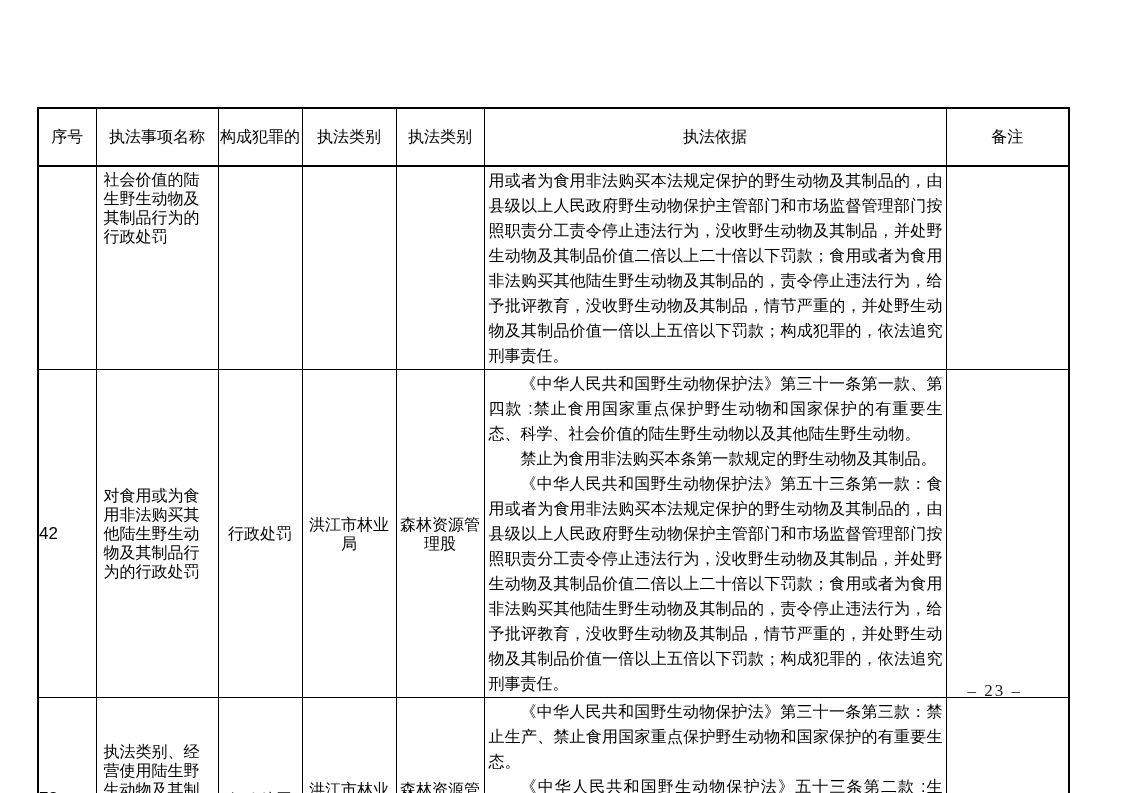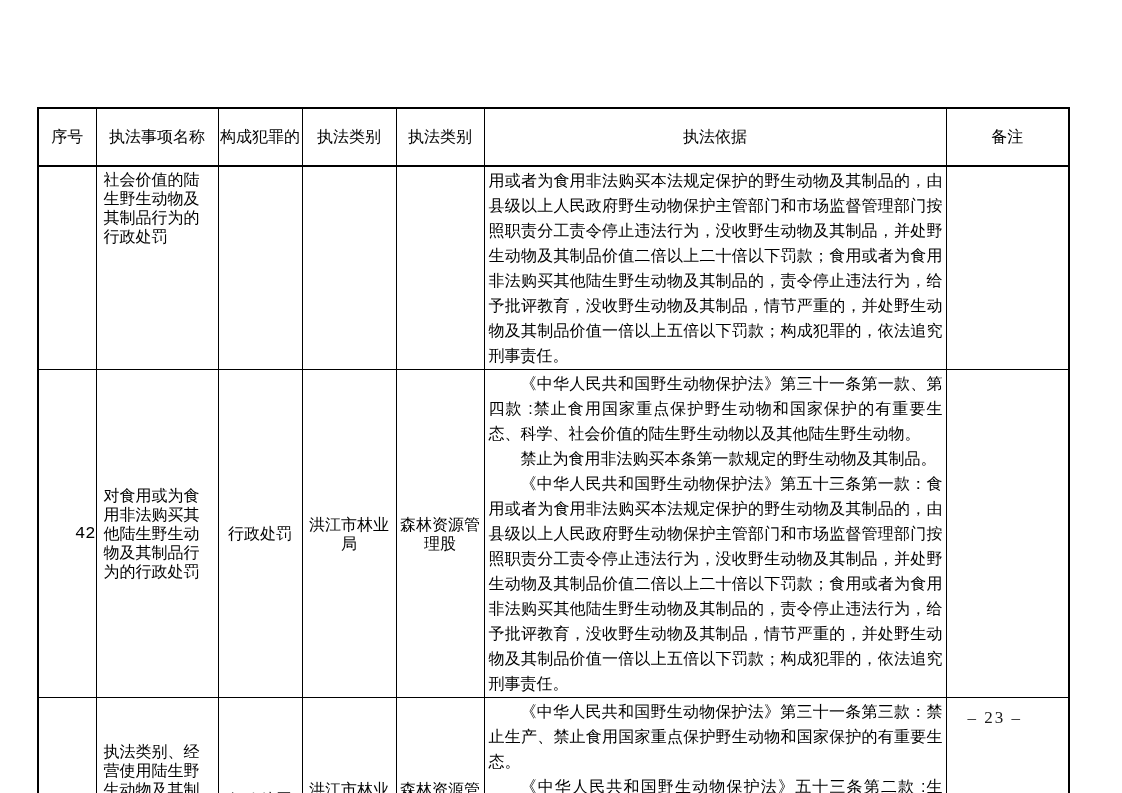--- a/index.html
+++ b/index.html
@@ -27,22 +27,22 @@
     overflow: hidden;
   }
   .doc-table thead th {
     height: 58px;
     font-weight: normal;
     text-align: center;
     border-bottom: 2px solid #000;
     font-size: 16px;
   }
   td.seq {
-    text-align: right;
-    font-family: Liberation Mono, monospace;
+    text-align: left;
+    font-family: Liberation Sans, sans-serif;
     font-size: 17px;
   }
   td.name {
     padding: 3px 5px 3px 7px;
     line-height: 19px;
     text-align: left;
   }
   td.center { text-align: center; line-height: 19px; }
   td.basis {
     vertical-align: top;
@@ -51,21 +51,21 @@
     text-align: justify;
   }
   td.basis p.indent { text-indent: 2em; }
   td.basis p.noindent { text-indent: 0; }
   tr.row-cont { height: 155px; }
   tr.row-cont td.name { vertical-align: top; }
   tr.row-42 { height: 240px; }
   tr.row-43 { height: 128px; }
   .page-number {
     position: absolute;
-    top: 708px;
+    top: 681px;
     right: 100px;
     font-family: "Liberation Serif", serif;
     font-size: 17px;
     letter-spacing: 2px;
     color: #1a1a1a;
   }
 </style>
 </head>
 <body>
 

